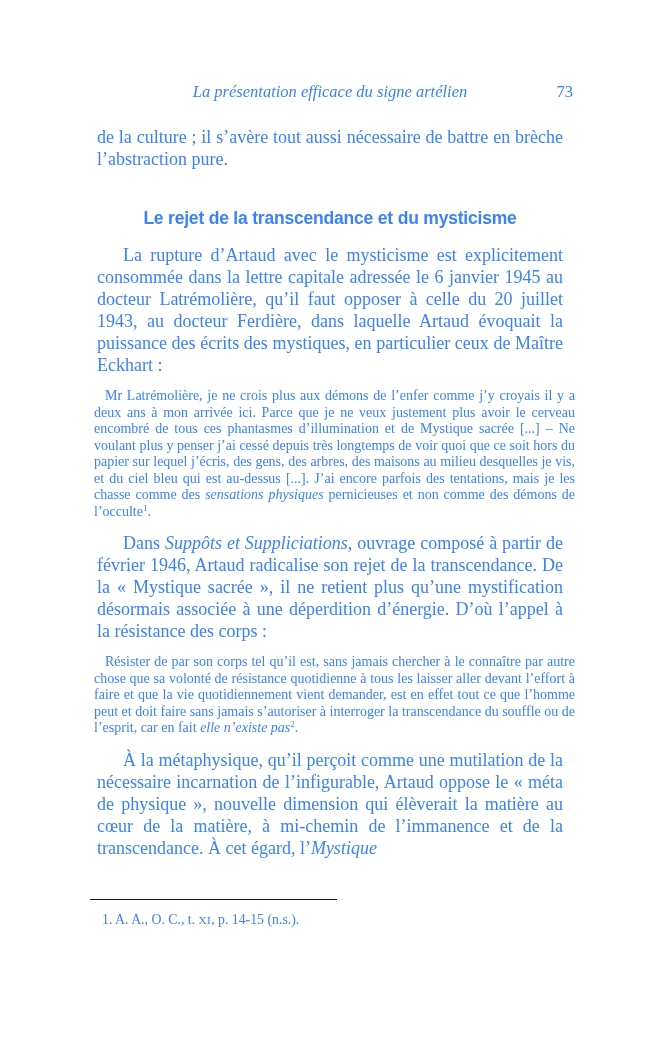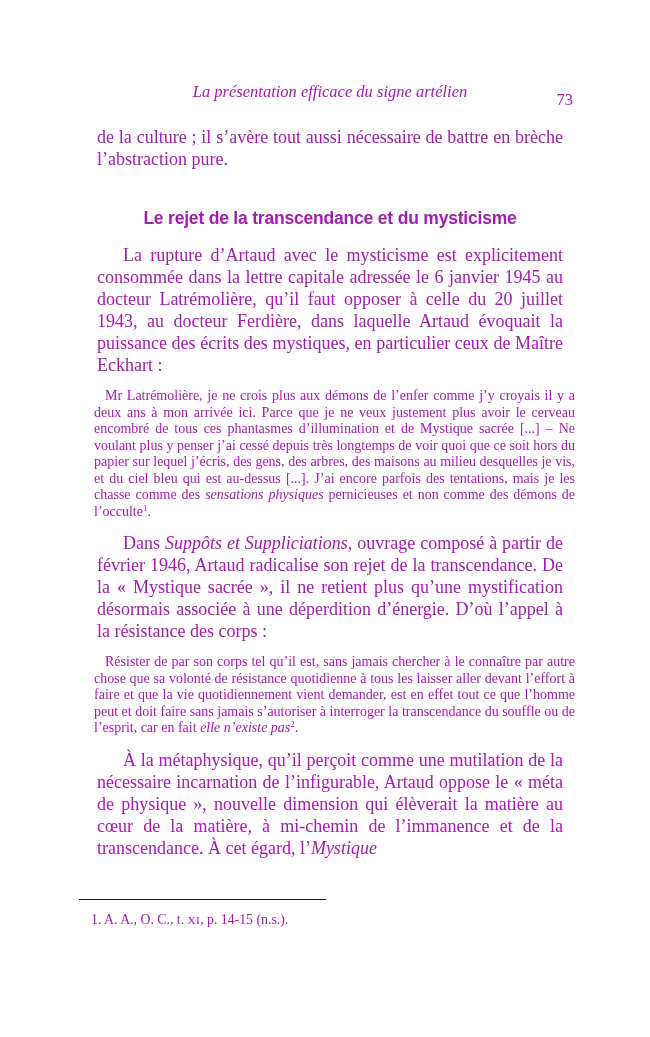--- a/index.html
+++ b/index.html
@@ -5,21 +5,21 @@
   html, body {
     margin: 0;
     padding: 0;
     background: #ffffff;
   }
   .page {
     position: relative;
     width: 650px;
     height: 1037px;
     background: #ffffff;
-    color: #a21caf;
+    color: #3b82f6;
     font-family: "Liberation Serif", serif;
     overflow: hidden;
   }
   .text-block {
     position: absolute;
     left: 85px;
     top: 82px;
     width: 490px;
   }
   .running-head {
@@ -29,21 +29,21 @@
     font-size: 16.5px;
   }
   .rh-title {
     display: block;
     text-align: center;
     font-style: italic;
   }
   .rh-page {
     position: absolute;
     right: 2px;
-    top: 8px;
+    top: 0;
     font-style: normal;
   }
   p, h2, blockquote {
     margin: 12px;
     padding: 0;
   }
   .body-para {
     font-size: 18px;
     line-height: 22px;
     text-align: justify;
@@ -81,21 +81,21 @@
   .sc { font-size: 0.82em; letter-spacing: 0.3px; }
   sup.fn-ref {
     font-size: 9px;
     line-height: 0;
     vertical-align: baseline;
     position: relative;
     top: -5px;
   }
   .footnotes {
     position: absolute;
-    left: 79px;
+    left: 90px;
     top: 899px;
     width: 490px;
   }
   .fn-rule {
     width: 247px;
     height: 0;
     border-top: 1.6px solid #1c1c1c;
     margin-bottom: 9px;
   }
   .footnote {

